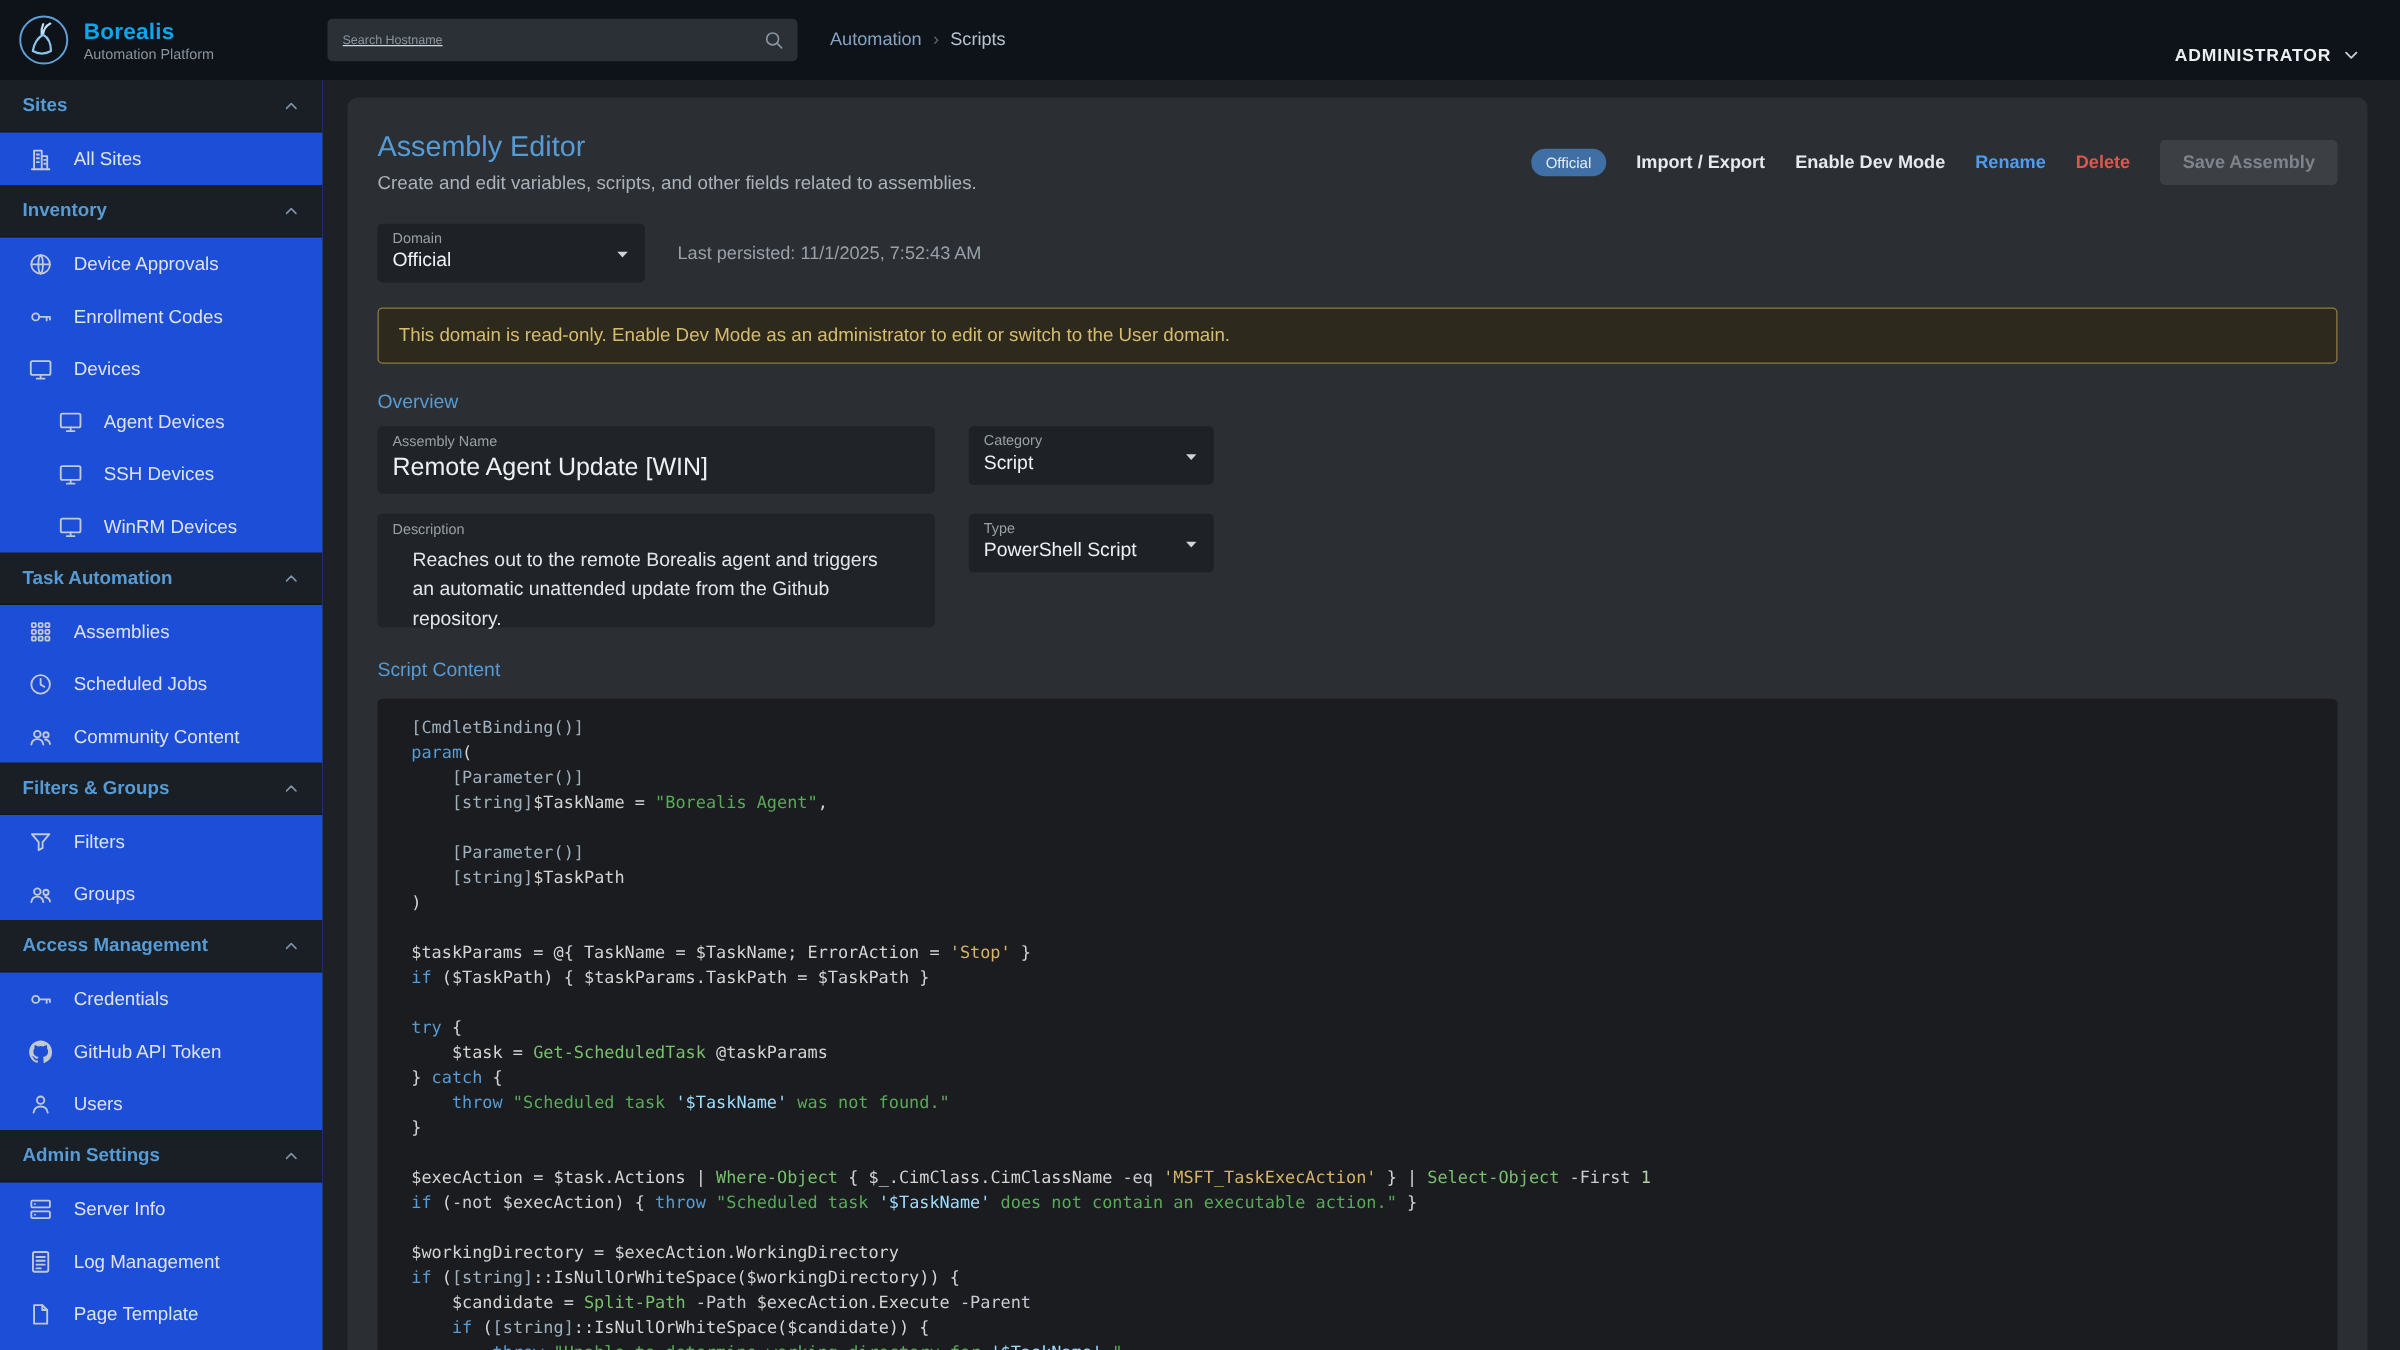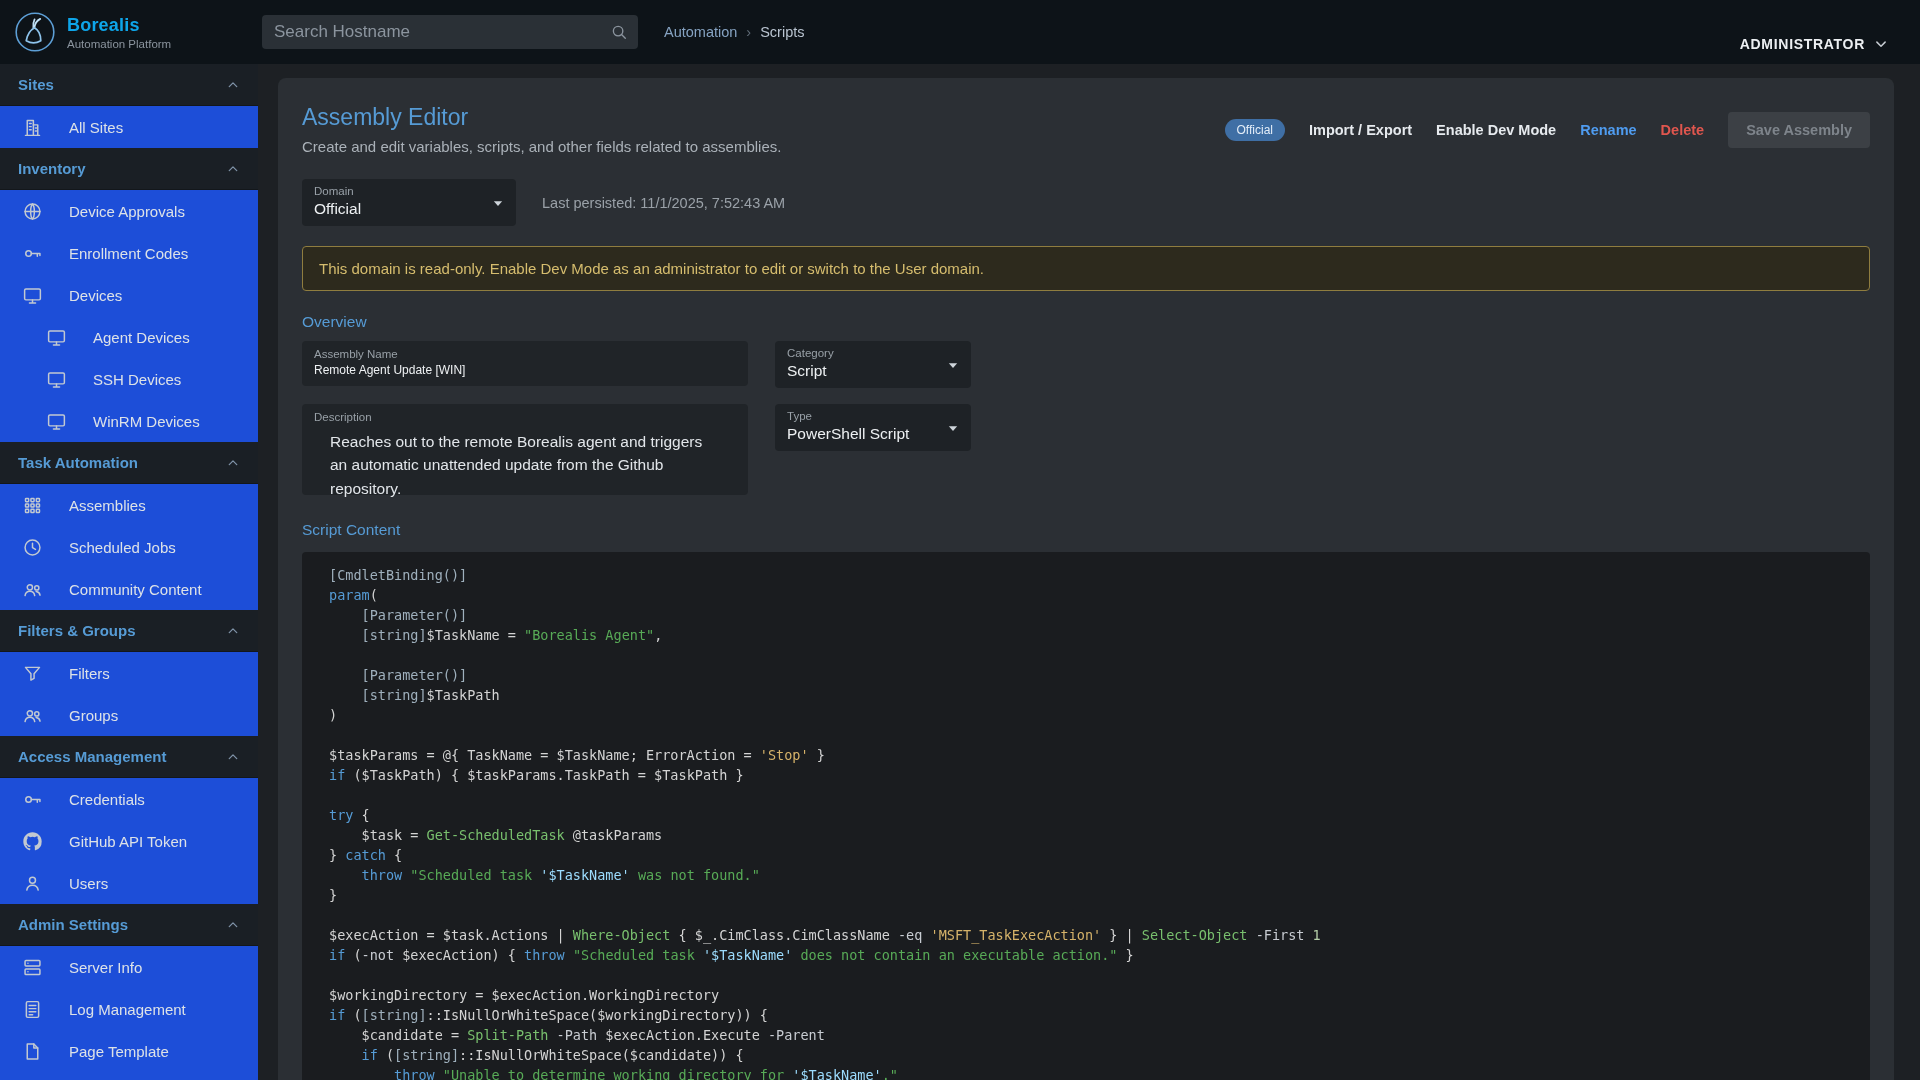--- a/index.html
+++ b/index.html
@@ -20,21 +20,21 @@
   .brand { width: 258px; flex: 0 0 auto; display: flex; align-items: center; gap: 11px; padding-left: 14px; cursor: pointer; }
   .logo { width: 42px; height: 42px; flex: 0 0 auto; }
   .brand-title { font-size: 18px; font-weight: bold; color: #0ea5e9; letter-spacing: .2px; }
   .brand-sub { font-size: 11.5px; color: #8b949e; margin-top: 2px; }
   .search {
     width: 376px; height: 34px; background: #2a3036; border-radius: 4px;
     display: flex; align-items: center; padding: 0 10px 0 12px; margin-left: 4px;
   }
   .search input {
     flex: 1; background: transparent; border: 0; outline: 0; color: #cfd6dc;
-    font-size: 17px; font-family: inherit;
+    font-size: 10px; font-family: inherit; text-decoration: underline;
   }
   .search input::placeholder { color: #8b949e; opacity: 1; }
   .search-ico { width: 18px; height: 18px; color: #8b949e; }
   .breadcrumb { display: flex; align-items: center; gap: 9px; margin-left: 26px; font-size: 14.5px; }
   .bc-item { color: #86a3c2; cursor: pointer; }
   .bc-item.last { color: #b9c4d0; }
   .bc-sep { color: #5f6b77; }
   .spacer { flex: 1; }
   .user-menu {
     display: flex; align-items: center; gap: 7px; background: none; border: none; cursor: pointer;
@@ -48,21 +48,21 @@
   
   .sidebar { width: 258px; flex: 0 0 auto; background: #1d4ed8; overflow: hidden; }
   .sb-head {
     height: 42px; display: flex; align-items: center; justify-content: space-between;
     padding: 0 16px 0 18px; background: #1a1f25; cursor: pointer;
     border-bottom: 1px solid rgba(0,0,0,.25);
     color: var(--accent-blue, #569bd5); font-weight: bold; font-size: 15px;
   }
   .sb-chev { width: 18px; height: 18px; color: #7f93a8; }
   .sb-item {
-    height: 42px; display: flex; align-items: center; gap: 26px; padding-left: 22px;
+    height: 42px; display: flex; align-items: center; gap: 16px; padding-left: 22px;
     font-size: 15px; color: #dde2e7; cursor: pointer;
   }
   .sb-item.indent { padding-left: 46px; }
   .sb-ico { width: 21px; height: 21px; color: #c2c9d1; flex: 0 0 auto; }
 
   
   .content { flex: 1; padding: 14px 26px 0 20px; overflow: hidden; }
   .panel {
     background: #2b2f34; border-radius: 8px; height: 1020px;
     padding: 26px 24px 0 24px; display: flex; flex-direction: column;
@@ -106,21 +106,21 @@
 
   .sec-label { color: var(--accent-blue, #569bd5); font-size: 15.5px; }
   .sec-label.overview { margin-top: 22px; margin-bottom: 10px; }
   .sec-label.script { margin-top: 26px; margin-bottom: 13px; }
 
   .form-grid {
     display: grid; grid-template-columns: 446px 196px; column-gap: 27px; row-gap: 16px;
     align-items: start;
   }
   .field { background: #202428; border-radius: 4px; padding: 7px 12px 9px; }
-  .field .f-value { font-size: 12px; }
+  .field .f-value { font-size: 20px; }
   .field.area { height: 91px; }
   .area-text {
     margin-top: 7px; padding-left: 16px; font-size: 15.5px; line-height: 1.5; color: #e2e6ea;
     max-width: 400px;
   }
 
   
   .code {
     margin-top: 0; background: #1a1c1f; border-radius: 4px; flex: 1 1 auto; overflow: hidden;
     padding: 13px 24px 20px 27px;

